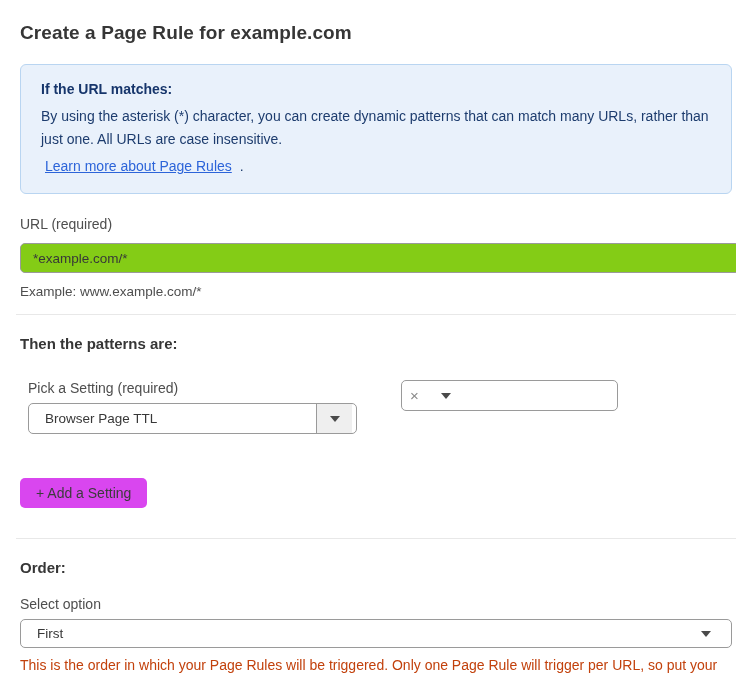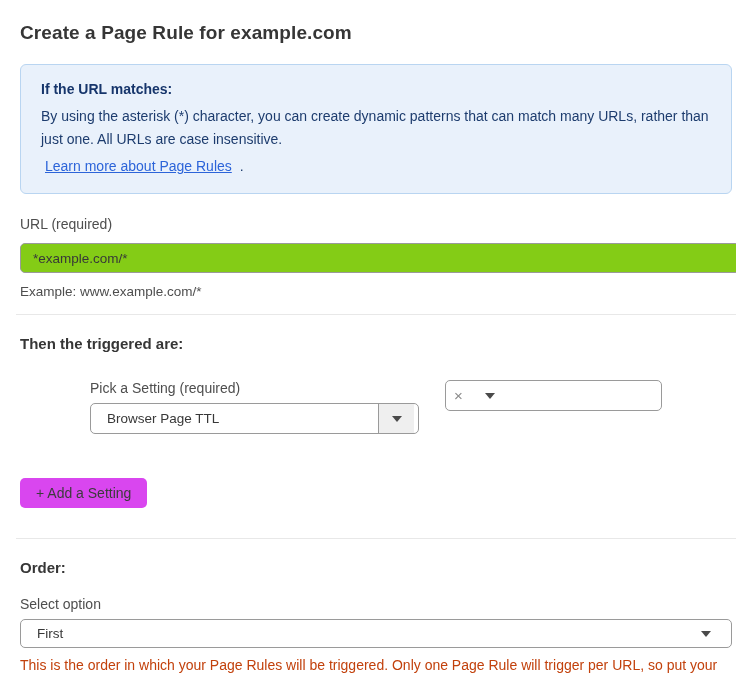--- a/index.html
+++ b/index.html
@@ -63,21 +63,21 @@
     border-top: 1px solid #e8e8e8;
     margin: 15px 0 20px 0;
   }
   .section-heading {
     font-size: 15px;
     font-weight: bold;
     color: #363636;
     margin-bottom: 20px;
   }
   
-  .settings-row { display: flex; gap: 10px; margin-bottom: 32px; justify-content: center; }
+  .settings-row { display: flex; gap: 28px; margin-bottom: 32px; }
   .col-setting { width: 337px; }
   .col-ttl { width: 225px; }
   
   .select {
     display: flex;
     align-items: center;
     height: 31px;
     border: 1px solid #9a9a9a;
     border-radius: 5px;
     background: #fff;
@@ -150,21 +150,21 @@
   <div>By using the asterisk (*) character, you can create dynamic patterns that can match many URLs, rather than just one. All URLs are case insensitive.</div>
   <div><a class="info-link">Learn more about Page Rules</a><span>.</span></div>
 </div>
 
 <div class="field-label">URL (required)</div>
 <input class="text-input" type="text" value="*example.com/*" style="">
 <div class="helper-text">Example: www.example.com/*</div>
 
 <hr class="divider">
 
-<div class="section-heading">Then the triggered are:</div>
+<div class="section-heading">Then the patterns are:</div>
 
 <div class="settings-row">
   <div class="col-setting">
     <div class="field-label">Pick a Setting (required)</div>
     <div class="select short">
       <span class="value">Browser Page TTL</span>
       <span class="arrow-seg">
           <span class="caret"></span>
         </span>
     </div>

